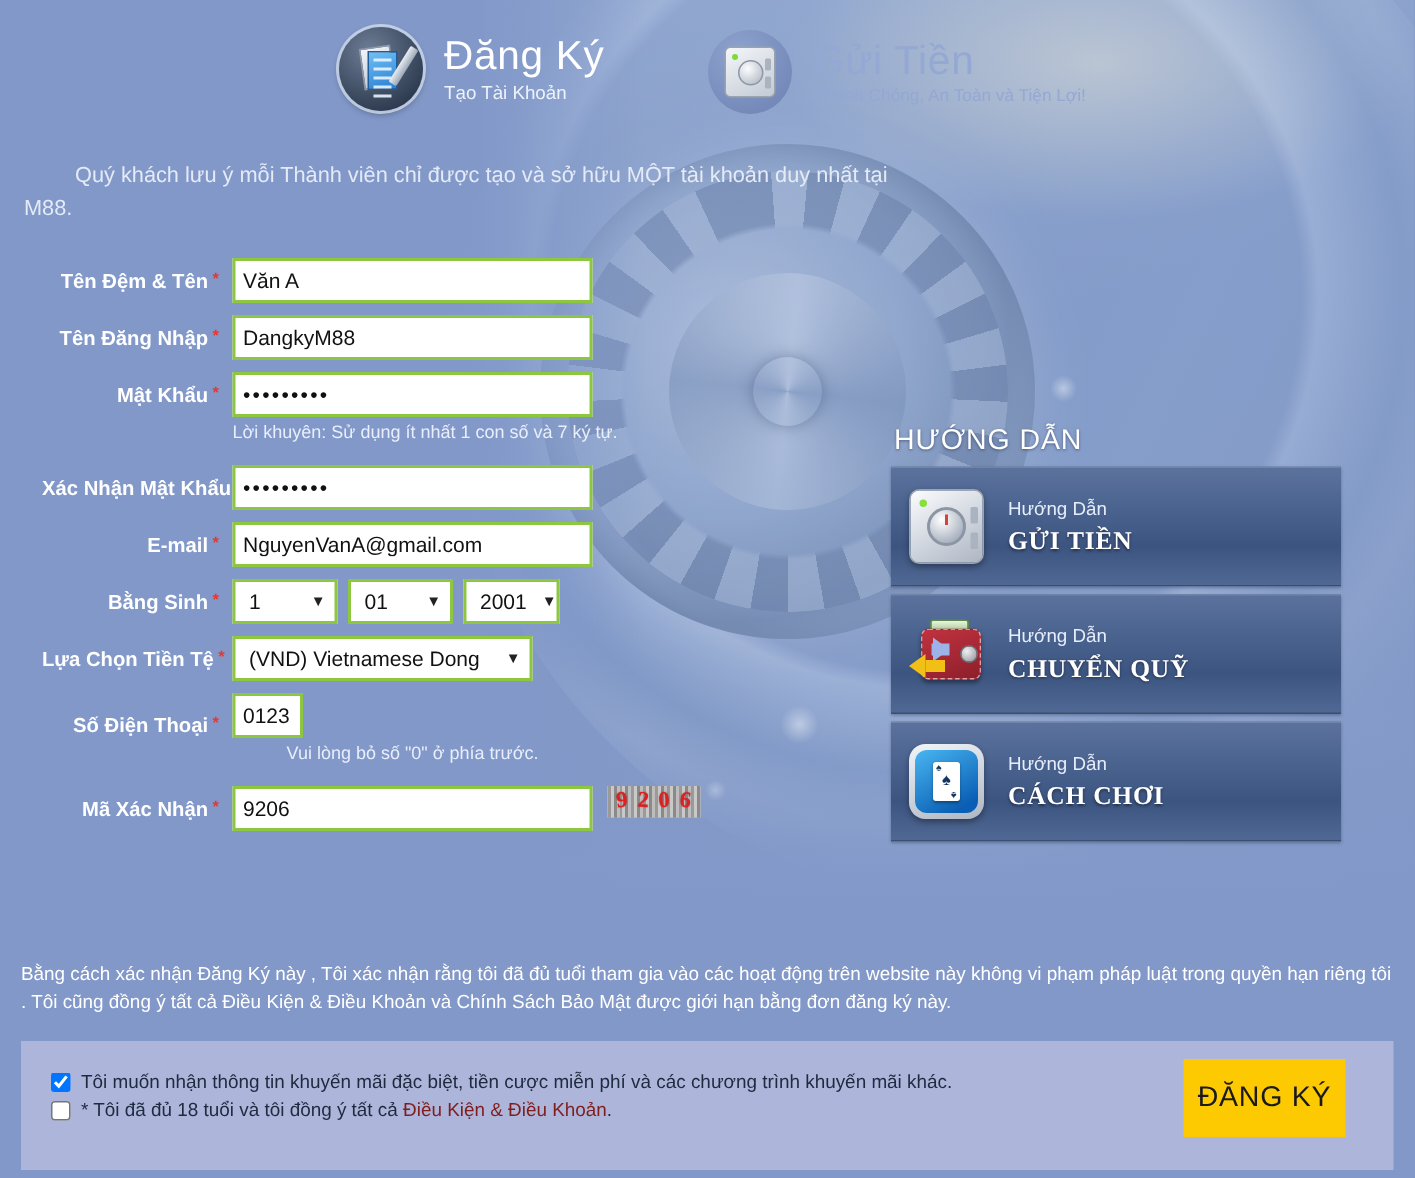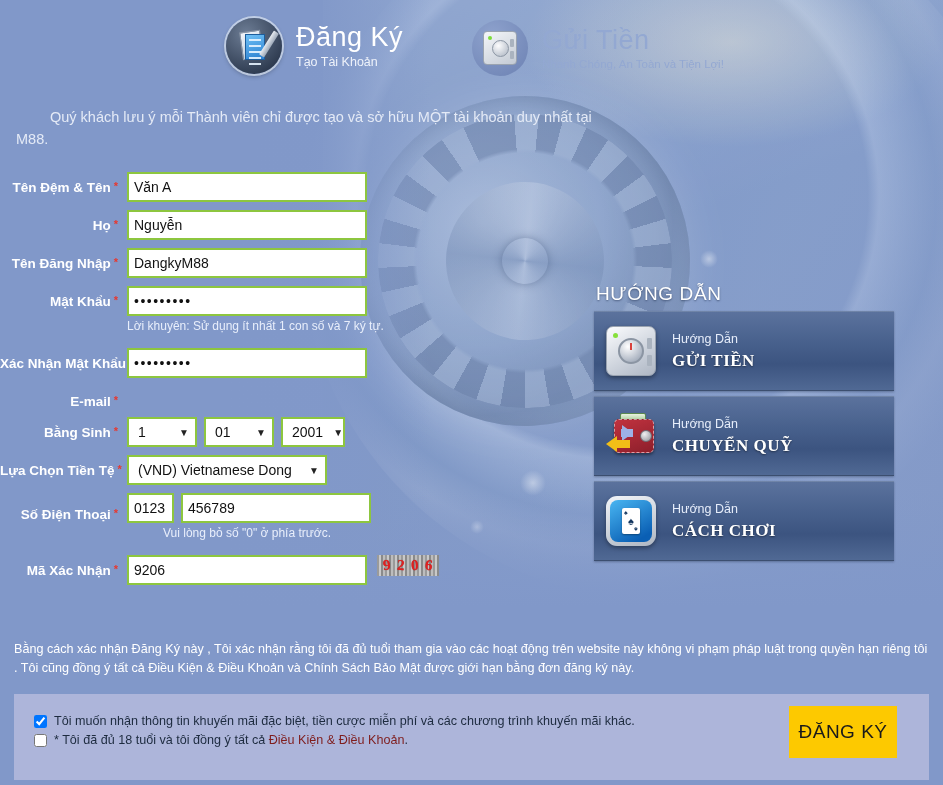--- a/index.html
+++ b/index.html
@@ -141,21 +141,21 @@
   .ico-safe .hinge { position:absolute; right:2px; top:7px; width:4px; height:8px; background:#aab3bf; border-radius:1px; }
   .ico-safe .hinge.b { top:19px; }
 
   
   #notice {
     position:absolute; left:16px; top:106px; width:600px; z-index:5;
     color:#e4eaf6; font-size:14.5px; line-height:22px; text-indent:34px;
   }
 
   
-  #form { position:absolute; left:0; top:172px; width:470px; z-index:6; }
+  #form { position:absolute; left:0; top:172px; width:470px; z-index:6;padding-left:28px; }
   .row { display:flex; align-items:flex-start; margin-bottom:8px; }
   .lbl {
     width:118px; flex:0 0 118px; text-align:right;
     color:#ffffff; font-size:13.5px; font-weight:bold;
     padding-top:8px; white-space:nowrap;
   }
   .star { color:#e8372e; font-size:11px; vertical-align:top; margin-left:3px; }
   .ctl { margin-left:9px; }
   input.tb, .sel {
     height:30px; border:2px solid #8dc63f; background:#ffffff;
@@ -365,26 +365,20 @@
 
 <div id="form">
 
   <div class="row">
     <div class="lbl"><span>Tên Đệm &amp; Tên</span><span class="star">*</span></div>
     <div class="ctl">
       <input class="tb w-main" value="Văn A" style="">
     </div>
   </div>
 
-  <div class="row">
-    <div class="lbl"><span>Họ</span><span class="star">*</span></div>
-    <div class="ctl">
-      <input class="tb w-main" value="Nguyễn" style="">
-    </div>
-  </div>
 
   <div class="row">
     <div class="lbl"><span>Tên Đăng Nhập</span><span class="star">*</span></div>
     <div class="ctl">
       <input class="tb w-main" value="DangkyM88" style="">
     </div>
   </div>
 
   <div class="row">
     <div class="lbl"><span>Mật Khẩu</span><span class="star">*</span></div>
@@ -396,20 +390,23 @@
 
   <div class="row">
     <div class="lbl"><span>Xác Nhận Mật Khẩu</span><span class="star">*</span></div>
     <div class="ctl">
       <input class="tb w-main dots" value="•••••••••" style="">
     </div>
   </div>
 
   <div class="row">
     <div class="lbl"><span>E-mail</span><span class="star">*</span></div>
+    <div class="ctl">
+      <input class="tb w-main" value="NguyenVanA@gmail.com" style="">
+    </div>
   </div>
 
   <div class="row">
     <div class="lbl"><span>Bằng Sinh</span><span class="star">*</span></div>
     <div class="ctl inline">
       <div class="sel dob-d">
         <span class="v">1</span>
         <span class="car">▼</span>
       </div>
       <div class="sel dob-m">
@@ -431,21 +428,20 @@
         <span class="car">▼</span>
       </div>
     </div>
   </div>
 
   <div class="row">
     <div class="lbl" style="padding-top:14px;"><span>Số Điện Thoại</span><span class="star">*</span></div>
     <div class="ctl">
       <div class="inline">
         <input class="tb w-cc" value="0123" style="">
-        <input class="tb w-ph" value="456789" style="">
       </div>
       <div class="hint c">Vui lòng bỏ số "0" ở phía trước.</div>
     </div>
   </div>
 
   <div class="row">
     <div class="lbl"><span>Mã Xác Nhận</span><span class="star">*</span></div>
     <div class="ctl caprow">
       <input class="tb w-cap" value="9206" style="">
       <div id="captcha-image">

